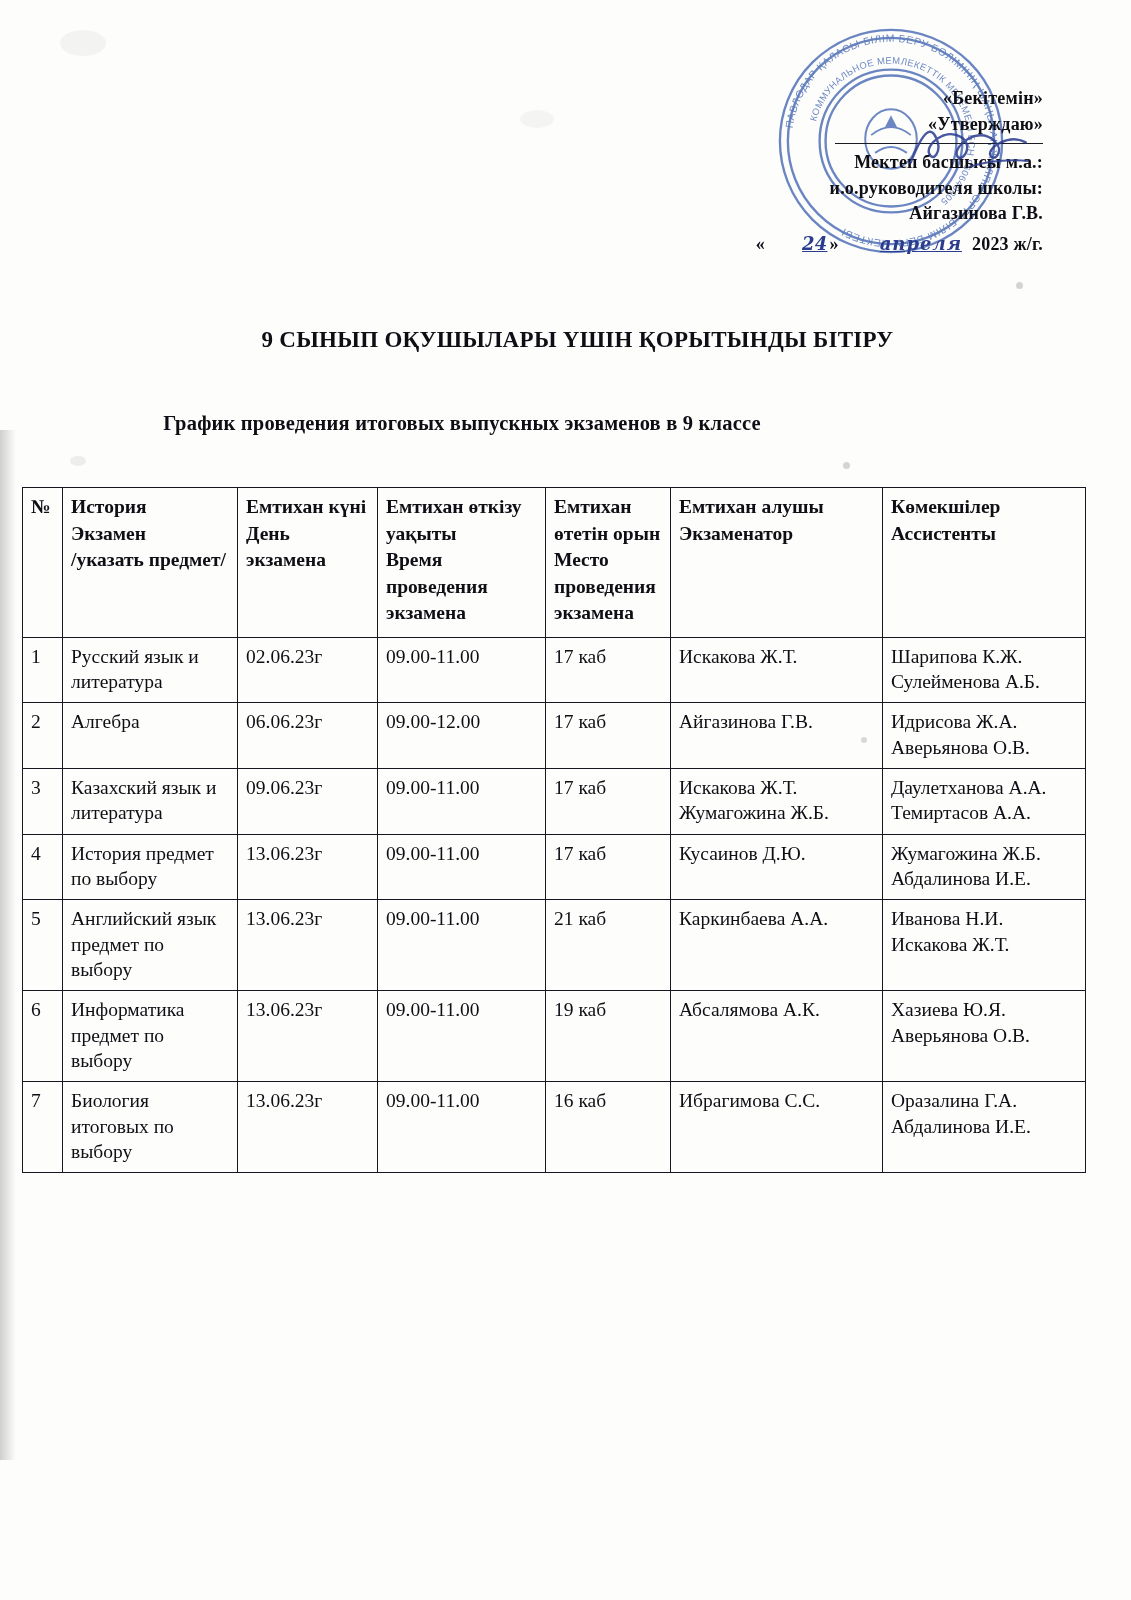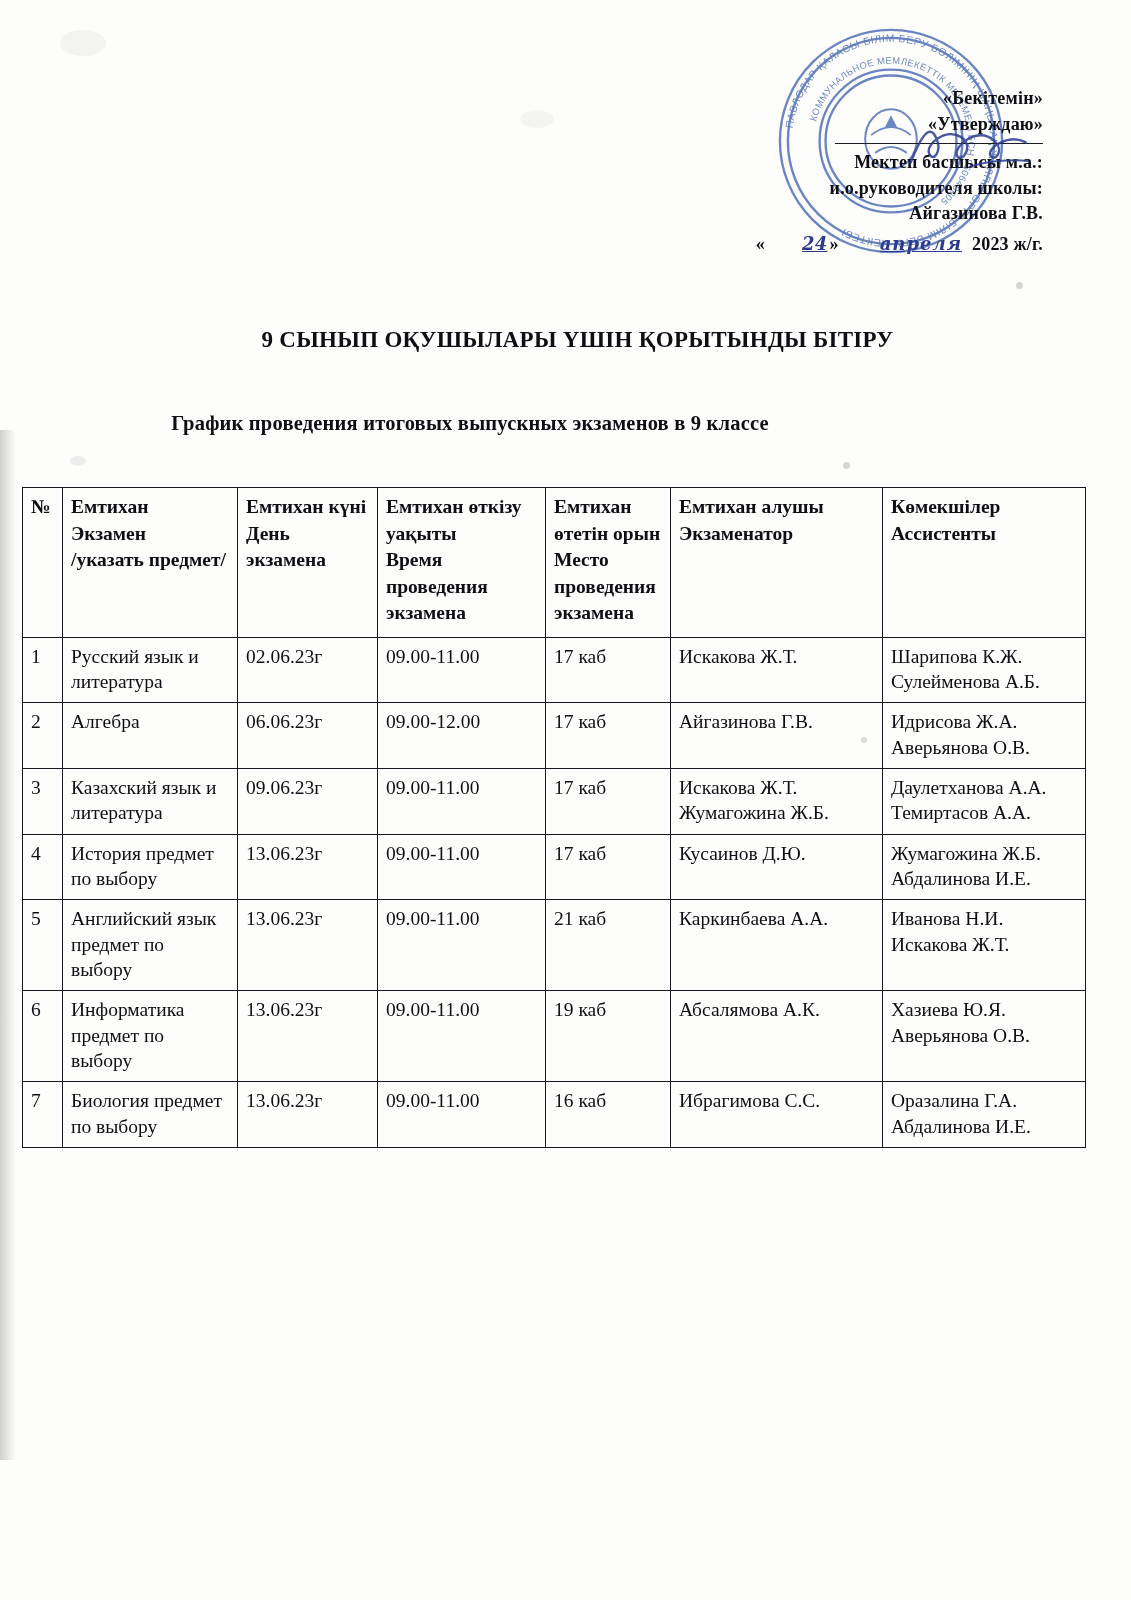--- a/index.html
+++ b/index.html
@@ -97,21 +97,21 @@
     font-weight: bold;
     font-size: 23px;
     line-height: 1.55;
     letter-spacing: 0.3px;
     padding: 0 150px;
     box-sizing: border-box;
   }
   .title-ru {
     position: absolute;
     top: 412px;
-    left: 16px;
+    left: 8px;
     width: 908px;
     text-align: center;
     font-weight: bold;
     font-size: 20.5px;
     letter-spacing: 0.2px;
   }
 
   
   .table-wrap {
     position: absolute;
@@ -240,21 +240,21 @@
           <col class="col-subject">
           <col class="col-date">
         <col class="col-time">
           <col class="col-place">
           <col class="col-examiner">
           <col class="col-assist">
       </colgroup>
       <thead>
         <tr>
           <th class="num">№</th>
-          <th style="white-space:pre-line">Емтихан
+          <th style="white-space:pre-line">История
 Экзамен
 /указать предмет/</th>
           <th style="white-space:pre-line">Емтихан күні
 День экзамена</th>
           <th style="white-space:pre-line">Емтихан өткізу уақыты
 Время проведения экзамена</th>
           <th style="white-space:pre-line">Емтихан өтетін орын
 Место проведения экзамена</th>
           <th style="white-space:pre-line">Емтихан алушы
 Экзаменатор</th>
@@ -312,21 +312,21 @@
             <td class="num">6</td>
             <td>Информатика предмет по выбору</td>
             <td class="vmid">13.06.23г</td>
             <td class="vmid">09.00-11.00</td>
             <td class="vmid">19 каб</td>
             <td>Абсалямова А.К.</td>
             <td>Хазиева Ю.Я. Аверьянова О.В.</td>
           </tr>
           <tr>
             <td class="num">7</td>
-            <td>Биология предмет по выбору</td>
+            <td>Биология итоговых по выбору</td>
             <td class="vmid">13.06.23г</td>
             <td class="vmid">09.00-11.00</td>
             <td class="vmid">16 каб</td>
             <td>Ибрагимова С.С.</td>
             <td>Оразалина Г.А. Абдалинова И.Е.</td>
           </tr>
         </tbody>
     </table>
   </div>
 

